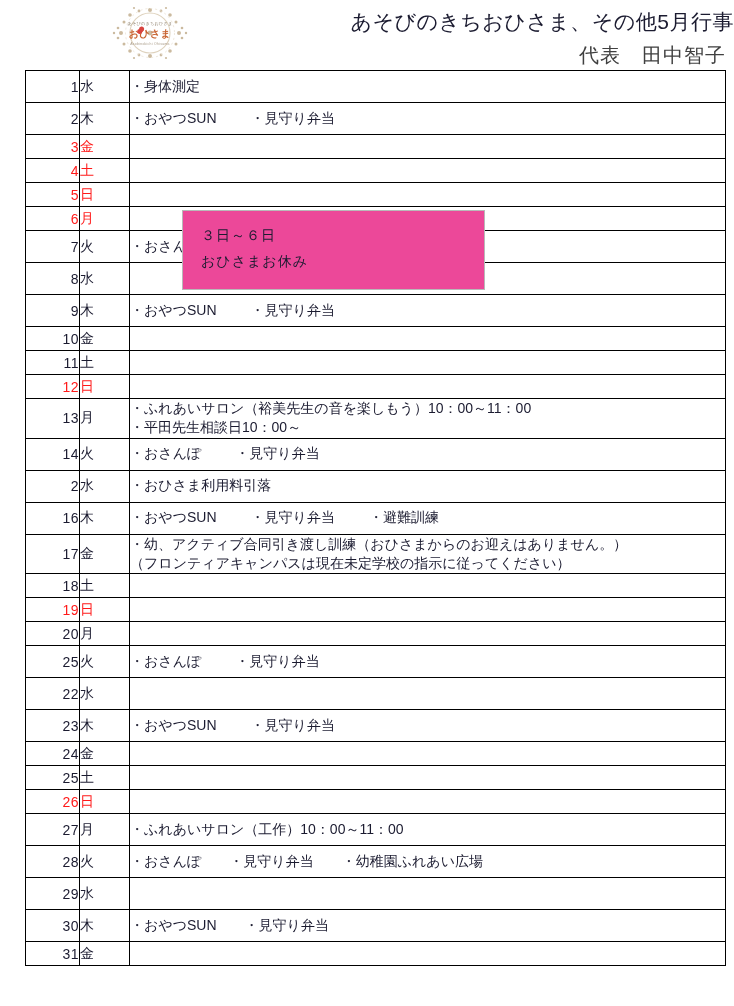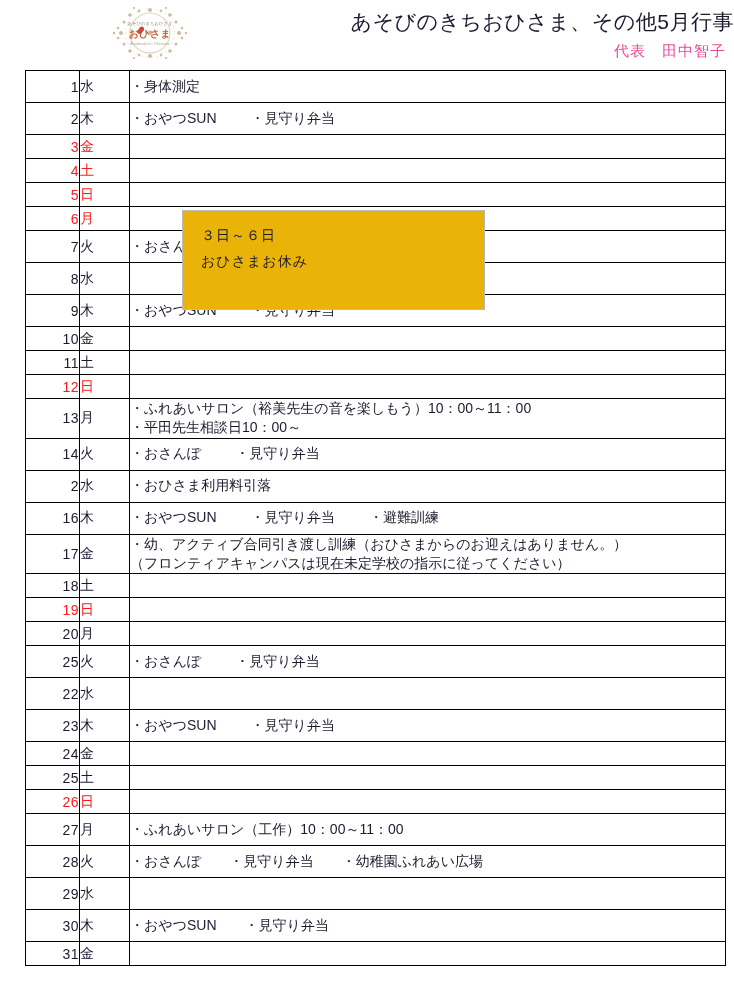--- a/index.html
+++ b/index.html
@@ -42,22 +42,22 @@
     font-size: 21px;
     letter-spacing: 0.5px;
     color: #1b1b30;
     font-weight: 400;
     white-space: nowrap;
   }
   .rep-line {
     position: absolute;
     right: 8px;
     top: 42px;
-    font-size: 15px;
-    color: #ec4899;
+    font-size: 20px;
+    color: #404040;
     letter-spacing: 1px;
     white-space: nowrap;
   }
 
   
   .table-wrap {
     position: absolute;
     left: 25px;
     top: 70px;
     width: 701px;
@@ -112,22 +112,22 @@
   td.body .seg { display: inline-block; }
   .gap-1 { display: inline-block; width: 34px; }
   .gap-2 { display: inline-block; width: 28px; }
 
   
   .note-box {
     position: absolute;
     left: 157px;
     top: 140px;
     width: 303px;
-    height: 100px;
-    background: #eab308;
+    height: 80px;
+    background: #ec4899;
     border: 1px solid #b9b9b9;
     box-sizing: border-box;
     z-index: 5;
     padding: 12px 0 0 18px;
   }
   .note-box .note-line {
     display: block;
     font-size: 14px;
     color: #1b1b30;
     letter-spacing: 1px;

